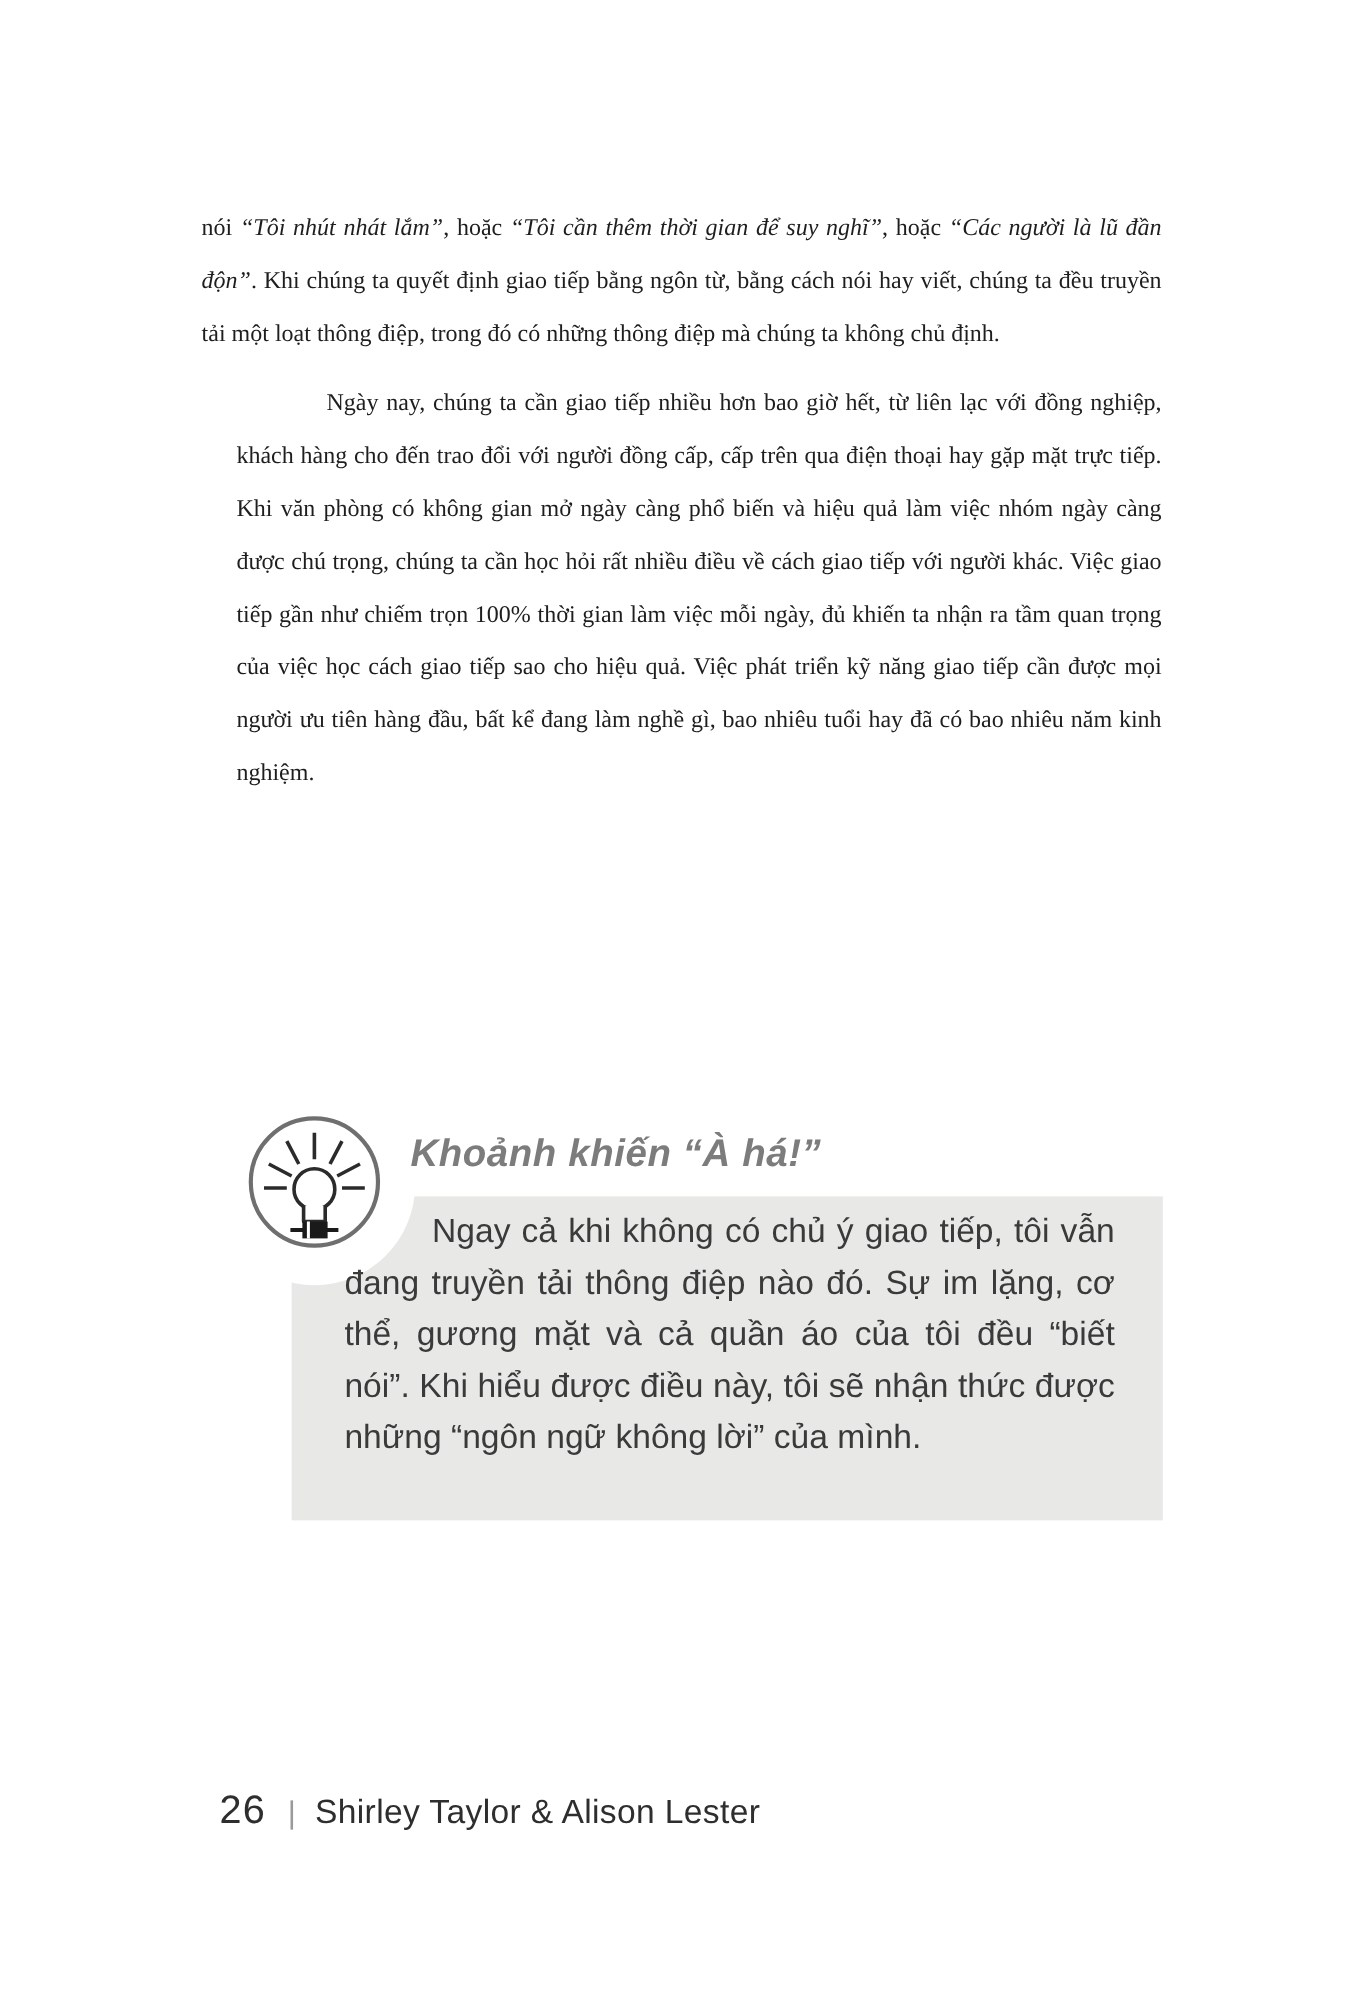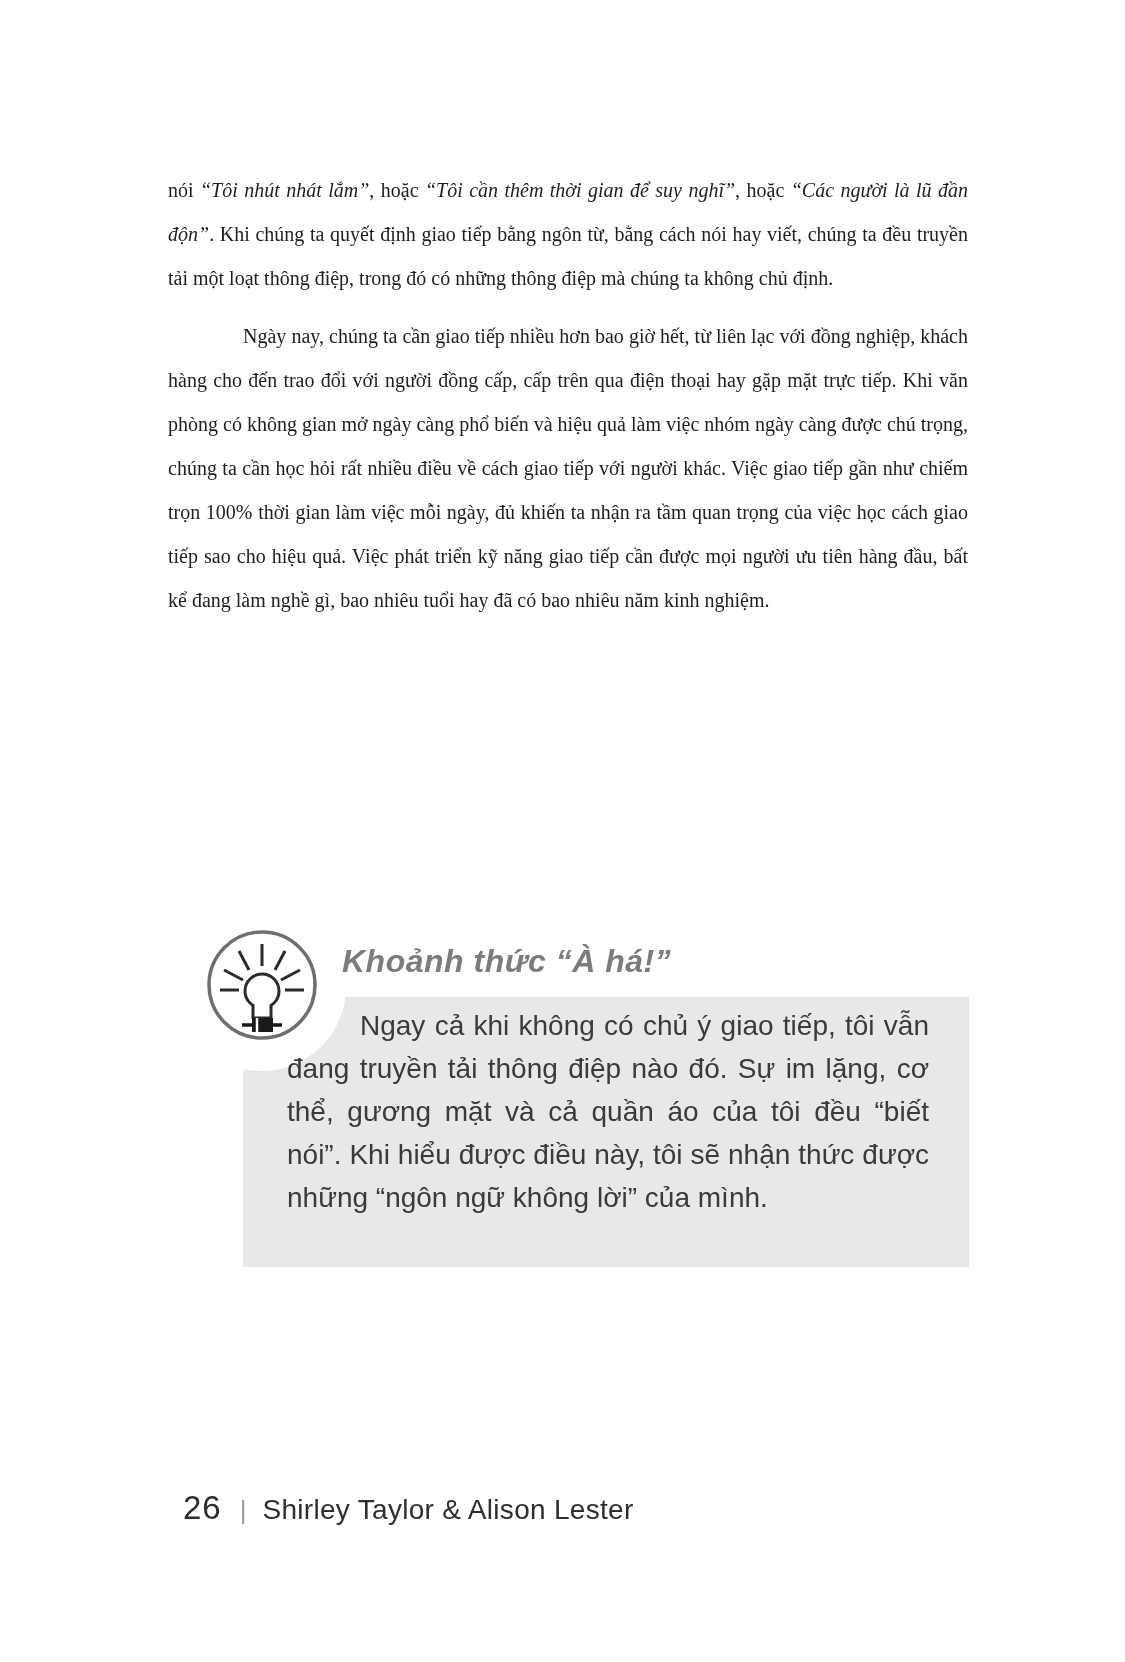--- a/index.html
+++ b/index.html
@@ -14,21 +14,21 @@
   .content{
     position:absolute;
     left:168px; top:168px;
     width:800px;
     color:#1e1e1e;
     font-size:20px;
     line-height:44px;
     text-align:justify;
   }
   .para{margin:0;}
-  .para + .para{margin-top:14px; text-indent:75px;}
+  .para + .para{margin-top:14px; text-indent:75px;margin-left:29px;}
   .para .i{font-style:italic;}
   
   .callout-box{
     position:absolute;
     left:243px; top:997px;
     width:726px; height:270px;
     background:#e8e8e7;
     z-index:1;
   }
   .notch{
@@ -110,21 +110,21 @@
     </g>
 
     <circle cx="57" cy="63" r="17" fill="#ffffff" stroke="#2b2b2b" stroke-width="3"></circle>
     <path d="M 48 77 L 48 90 L 66 90 L 66 77" fill="#ffffff" stroke="#2b2b2b" stroke-width="3" stroke-linejoin="round"></path>
 
     <rect x="47" y="90" width="21" height="14" fill="#1a1a1a"></rect>
     <line x1="37" y1="97" x2="77" y2="97" stroke="#1a1a1a" stroke-width="3.5"></line>
     <line x1="52" y1="90" x2="52" y2="104" stroke="#ffffff" stroke-width="2.5"></line>
   </svg>
 
-  <div class="callout-title">Khoảnh thức “À há!”</div>
+  <div class="callout-title">Khoảnh khiến “À há!”</div>
 
   <div class="callout-text">Ngay cả khi không có chủ ý giao tiếp, tôi vẫn đang truyền tải thông điệp nào đó. Sự im lặng, cơ thể, gương mặt và cả quần áo của tôi đều “biết nói”. Khi hiểu được điều này, tôi sẽ nhận thức được những “ngôn ngữ không lời” của mình.</div>
 
   <div class="footer">
     <span class="pagenum">26</span>
     <span class="sep">|</span>
     <span class="authors">Shirley Taylor &amp; Alison Lester</span>
   </div>
 
 </div>

